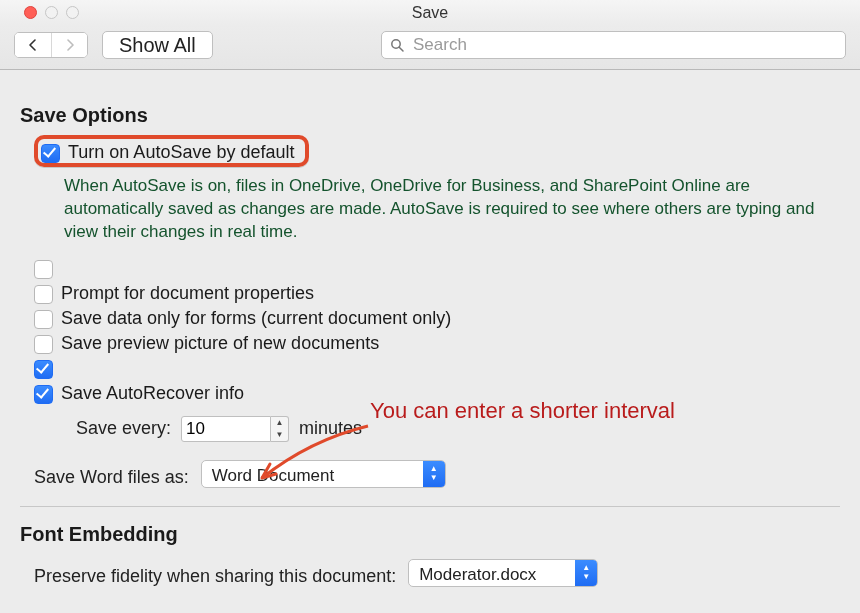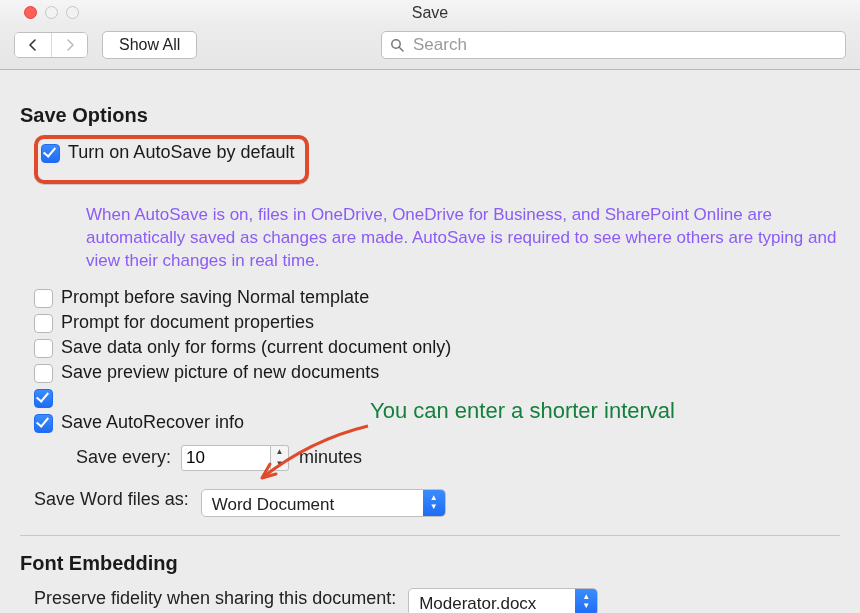--- a/index.html
+++ b/index.html
@@ -42,21 +42,21 @@
     display:flex; background:#fff; border:1px solid #bfbfbf; border-radius:5px; overflow:hidden;
     height:26px;
   }
   .nav-seg button {
     width:36px; border:none; background:#fff; font-size:15px; color:#555;
     cursor:pointer;
   }
   .nav-seg button + button { border-left:1px solid #d8d8d8; }
   .btn-pill {
     height:28px; padding:0 16px; background:#fff; border:1px solid #bfbfbf; border-radius:5px;
-    font-size:16px; color:#222; cursor:pointer;
+    font-size:20px; color:#222; cursor:pointer;
   }
   .search-wrap {
     margin-left:auto; flex:1; max-width:465px;
     display:flex; align-items:center; gap:6px;
     height:28px; background:#fff; border:1px solid #bfbfbf; border-radius:5px;
     padding:0 8px;
   }
   .search-wrap svg { flex:0 0 auto; }
   .search-wrap input {
     border:none; outline:none; font-size:17px; width:100%;
@@ -75,44 +75,44 @@
   .group { padding-left: 14px; }
   .cbrow {
     display:flex; align-items:flex-start; gap:8px;
     margin: 4px 0;
     font-size:18px;
     color:#1a1a1a;
   }
   .cbrow.callout {
     border: 4px solid #e04a2b;
     border-radius: 10px;
-    padding: 3px 10px 17px 3px;
+    padding: 3px 10px 0 3px;
     width: max-content;
     box-shadow: 0 1px 0 rgba(0,0,0,0.15);
-    margin-bottom:20px;
+    margin-bottom:8px;
   }
   .checkbox {
     width:19px; height:19px; border-radius:4px;
     border:1px solid #b7b7b7; background:#fff;
     flex:0 0 auto; position:relative; margin-top:2px;
     cursor:pointer;
   }
   .checkbox.checked {
     background: linear-gradient(#3b8cff,#1f6cf3);
     border-color:#1f6cf3;
   }
   .checkbox.checked::after {
     content:""; position:absolute; left:4px; top:0px;
     width:5px; height:10px;
     border: solid #fff; border-width:0 2.5px 2.5px 0;
     transform: rotate(40deg);
   }
   .desc {
-    font-size:17px; color:#8b5cf6;
-    margin: 2px 0 14px 52px;
+    font-size:17px; color:#14532d;
+    margin: 2px 0 14px 30px;
     line-height:1.35;
     max-width: 780px;
   }
   .indent-row {
     display:flex; align-items:center; gap:10px;
     margin: 12px 0 18px 42px;
     font-size:18px;
   }
   .stepper {
     display:flex; align-items:center;
@@ -125,21 +125,21 @@
   .stepper .arrows {
     width:18px; height:26px; border:1px solid #bfbfbf; border-left:none;
     border-radius:0 3px 3px 0; display:flex; flex-direction:column;
     background:#f5f5f5; cursor:pointer;
   }
   .stepper .arrows span {
     flex:1; display:flex; align-items:center; justify-content:center;
     font-size:8px; color:#444; line-height:1;
   }
   .row-form {
-    display:flex; align-items:flex-start; gap:12px;
+    display:flex; align-items:flex-end; gap:12px;
     margin: 13px 0 18px 14px;
     font-size:18px;
   }
   .select {
     position:relative; height:28px;
     background:#fff; border:1px solid #bfbfbf; border-radius:5px;
     display:flex; align-items:center;
     padding: 4px 28px 0 10px;
     min-width: 245px;
     font-size:17px;
@@ -152,21 +152,21 @@
     display:flex; flex-direction:column; align-items:center; justify-content:center;
     color:#fff; font-size:8px; line-height:1; gap:1px;
   }
   hr.section-div {
     border:none; border-top:1px solid #c7c7c7;
     margin: 6px 0 16px 0;
   }
   .annotation {
     position:absolute;
     left: 370px; top: 328px;
-    color:#15803d;
+    color:#b91c1c;
     font-size:22px;
     font-weight:400;
     pointer-events:none;
   }
   .arrow {
     position:absolute;
     left: 250px; top: 350px;
     pointer-events:none;
   }
 </style>
@@ -212,21 +212,20 @@
   <div class="group">
 
     <div class="cbrow callout">
       <div class="checkbox checked"></div>
       <span>Turn on AutoSave by default</span>
     </div>
     <div class="desc">When AutoSave is on, files in OneDrive, OneDrive for Business, and SharePoint Online are automatically saved as changes are made. AutoSave is required to see where others are typing and view their changes in real time.</div>
 
     <div class="cbrow">
       <div class="checkbox"></div>
-      <span>Prompt before saving Normal template</span>
     </div>
     <div class="cbrow">
       <div class="checkbox"></div>
       <span>Prompt for document properties</span>
     </div>
     <div class="cbrow">
       <div class="checkbox"></div>
       <span>Save data only for forms (current document only)</span>
     </div>
     <div class="cbrow">

